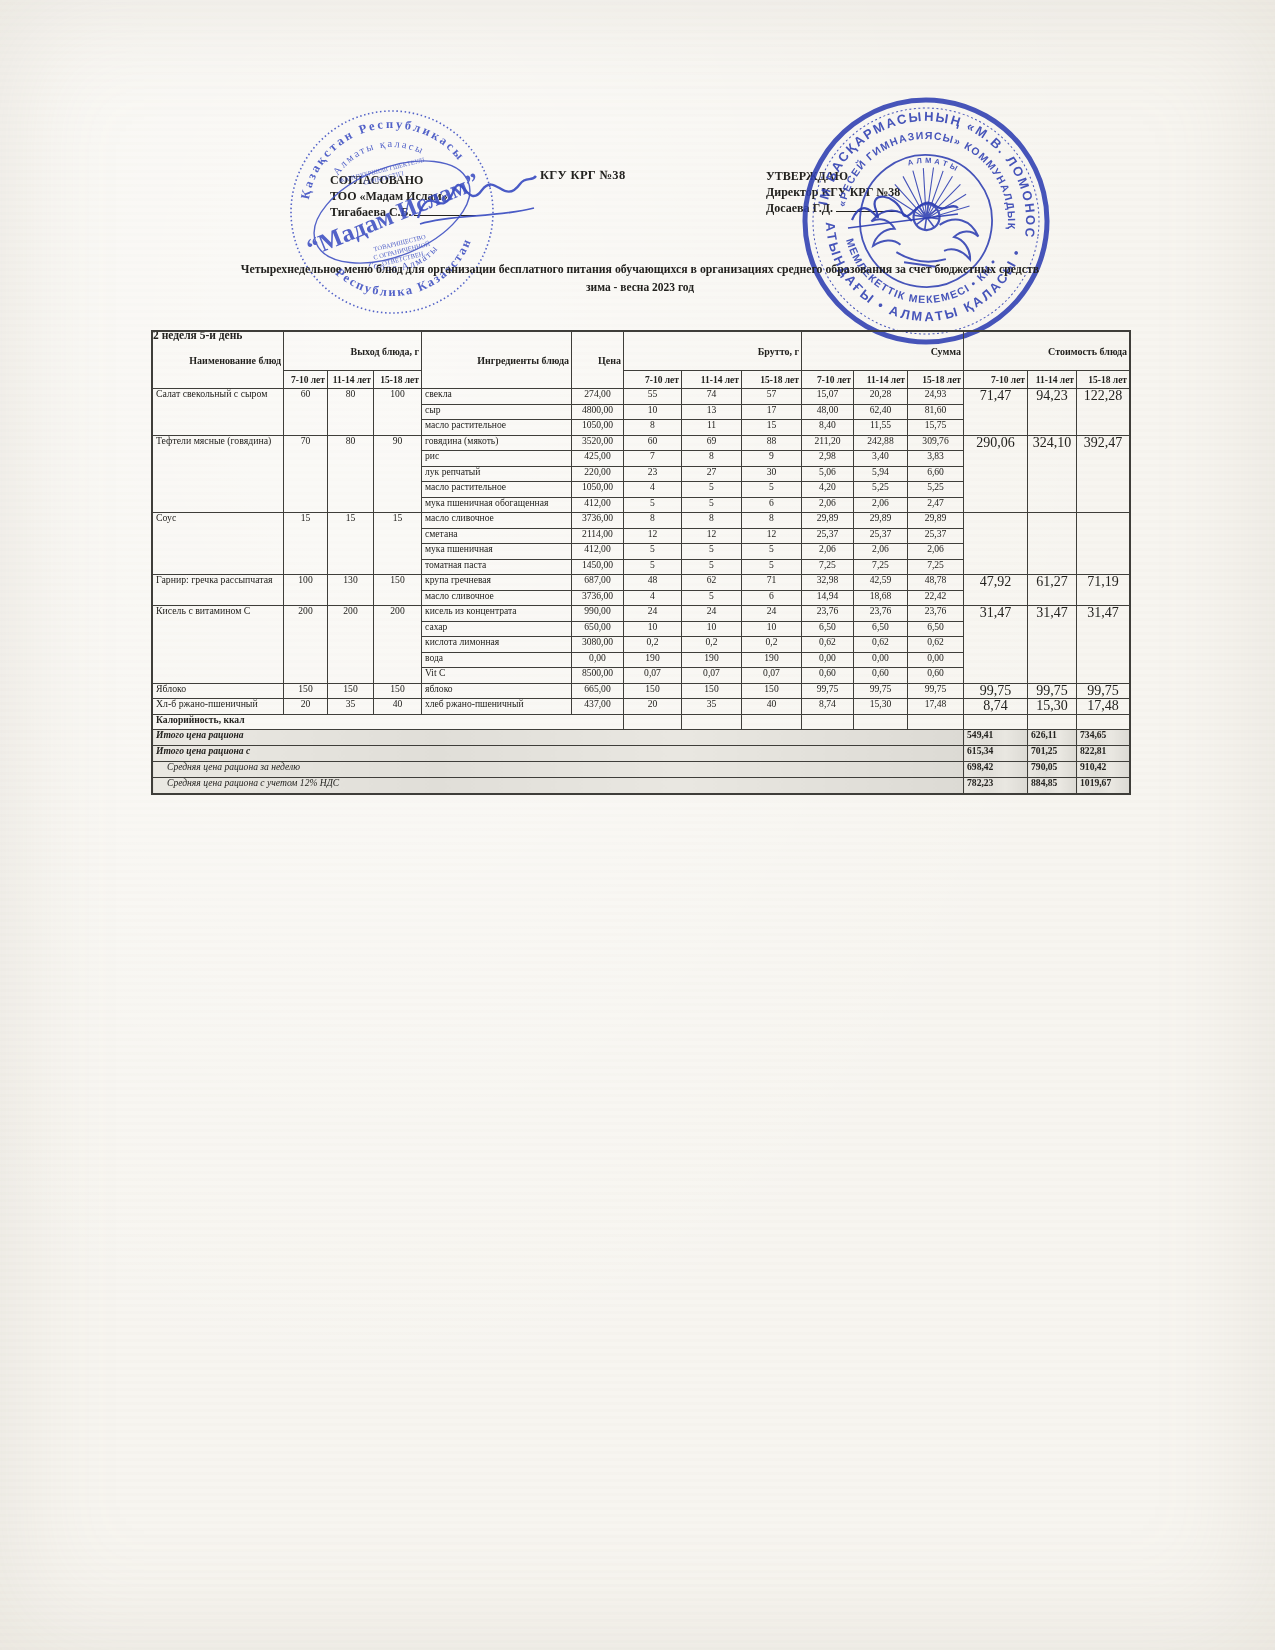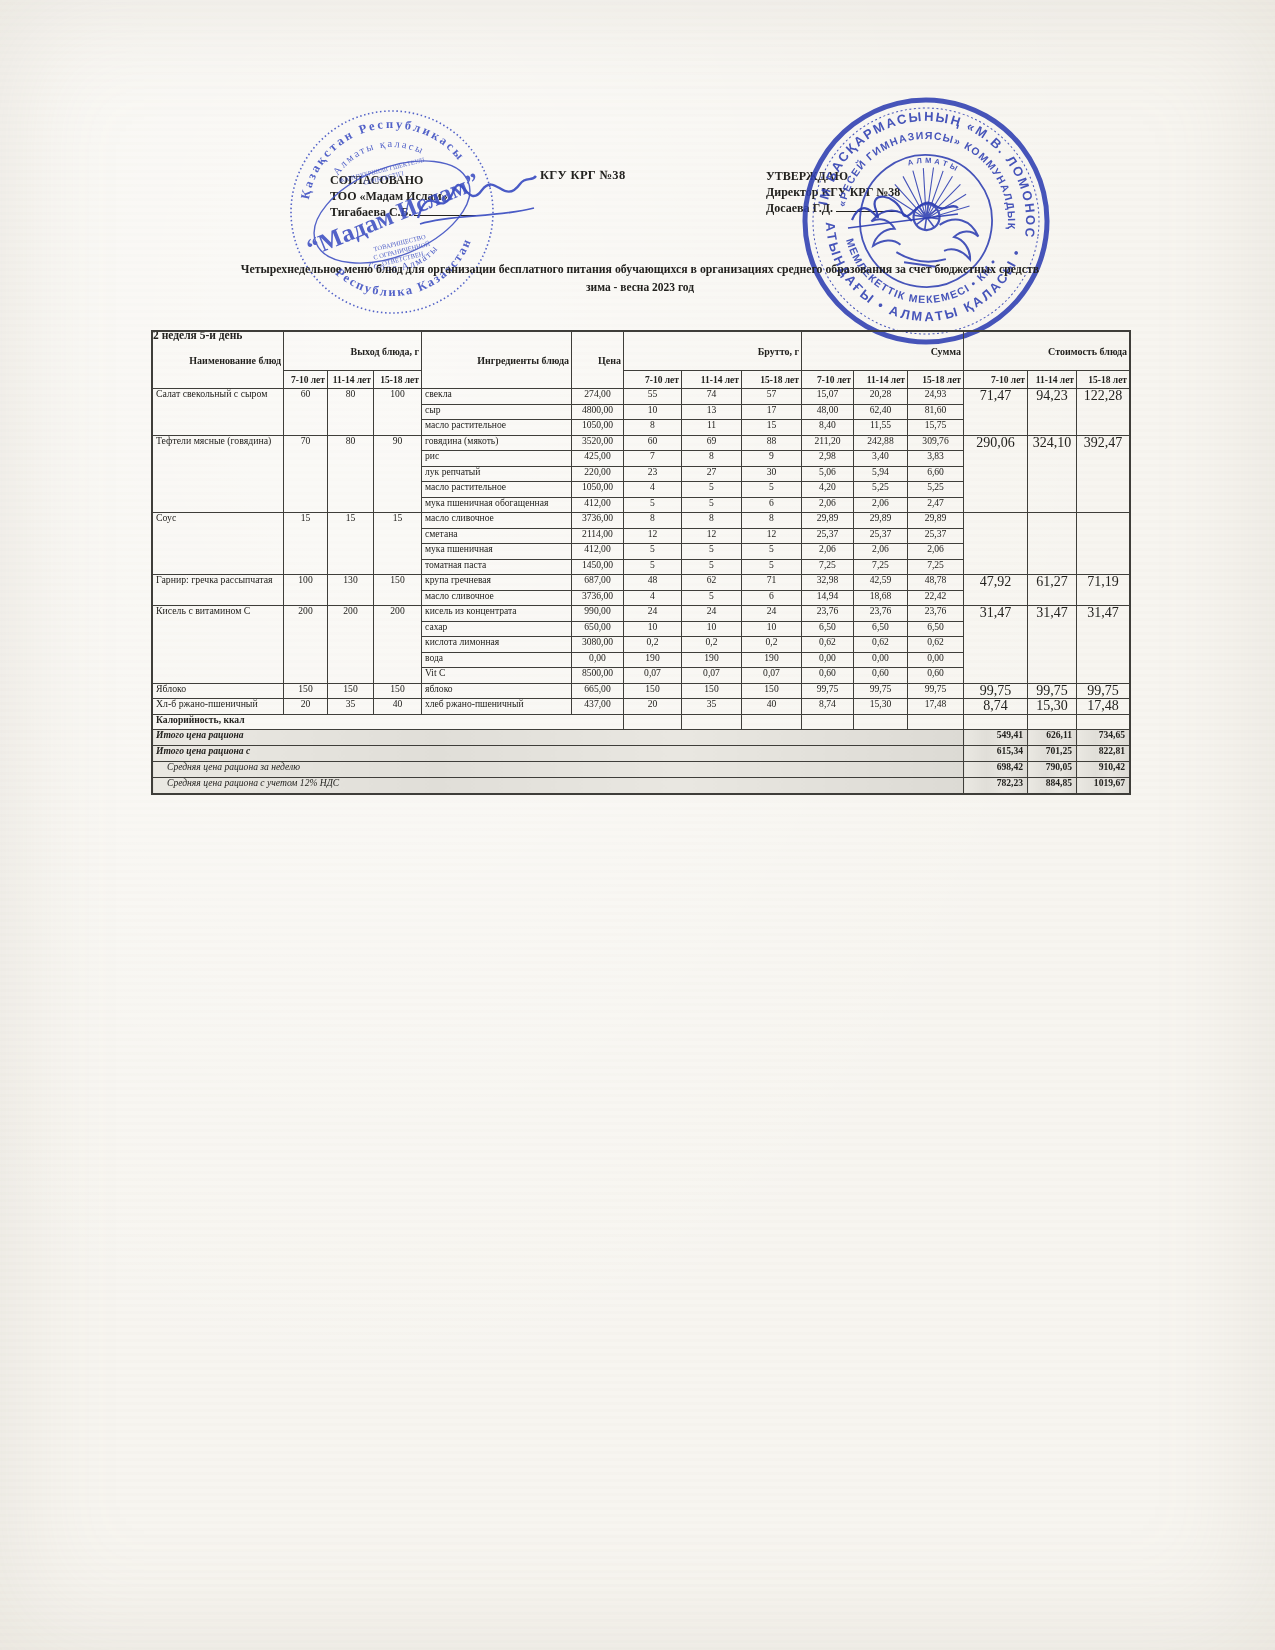--- a/index.html
+++ b/index.html
@@ -33,21 +33,21 @@
   .menu td{font-size:9.6px;height:14.5px;line-height:1.05;text-align:center;vertical-align:top;}
   .menu td.dish{text-align:left;font-size:9.8px;}
   .menu td.ing{text-align:left;}
   .menu td.cost{font-size:14px;}
   .menu tr.calories td{font-weight:bold;text-align:left;}
   .menu tr.total td, .menu tr.avg td{height:15px;}
   .menu tr.total td.label{font-weight:bold;font-style:italic;text-align:left;}
   .menu tr.avg td.label{font-style:italic;text-align:left;padding-left:14px;}
   .menu tr.total td, .menu tr.total td.val,
   .menu tr.avg td{background:linear-gradient(90deg,#eae8e2 0%,#e0ded8 35%,#e9e7e1 65%,#dcdad4 100%);}
-  .menu tr.total td.val,.menu tr.avg td.val{font-weight:bold;text-align:right;padding-right:4px;}
+  .menu tr.total td.val,.menu tr.avg td.val{font-weight:bold;text-align:left;padding-right:4px;}
   .menu tr.calories td.mid,.menu tr.calories td.val{background:transparent;}
 
   .stamp{opacity:.88;filter:blur(.25px);}
   .sig{opacity:.92;}
 </style>
 </head>
 <body>
 
 <div class="page">
 

